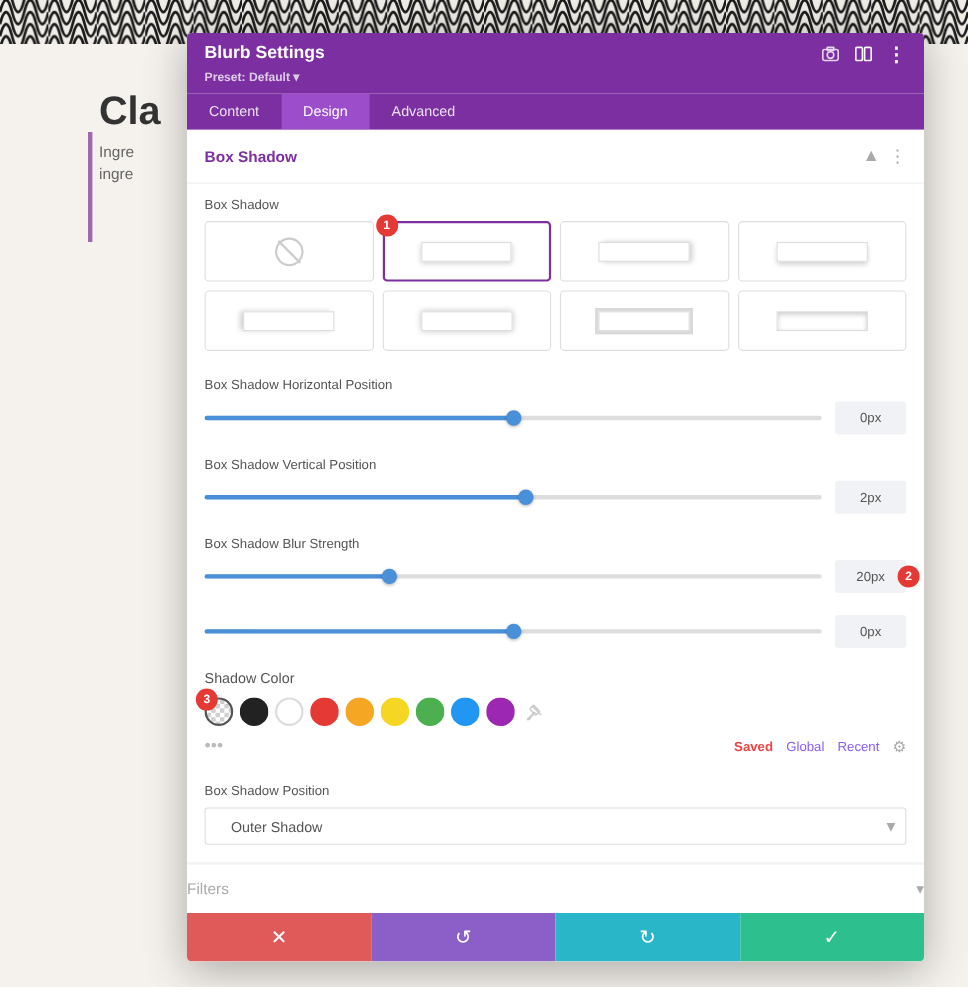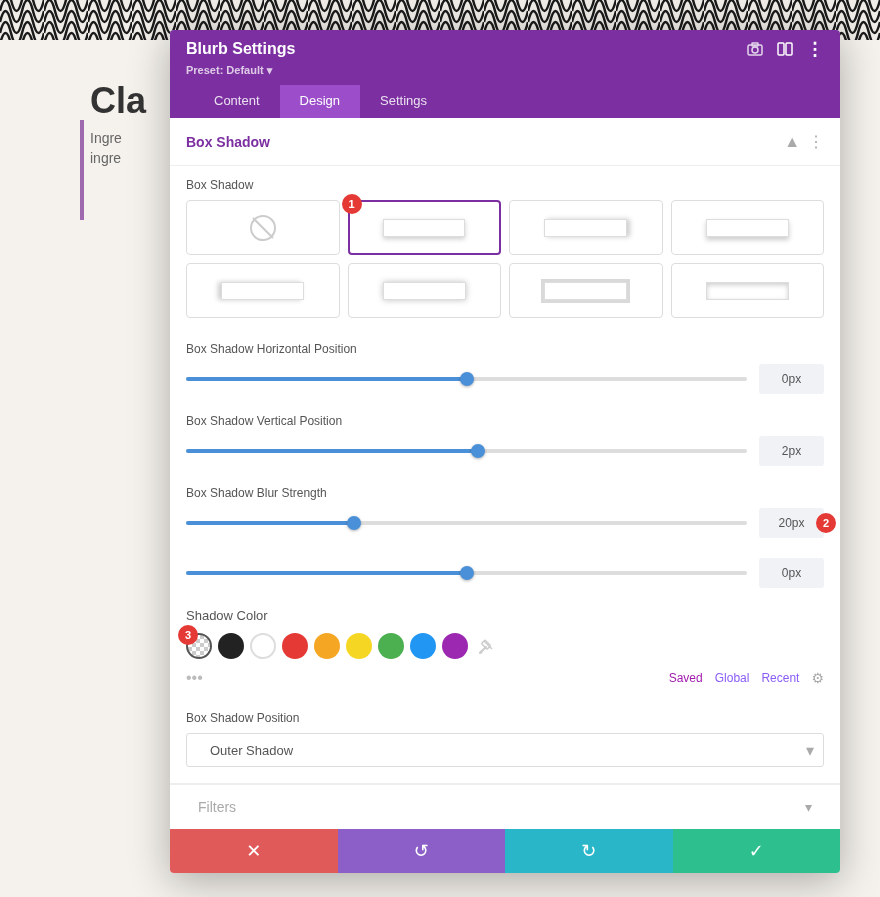--- a/index.html
+++ b/index.html
@@ -99,21 +99,20 @@
       font-size: 11px;
       color: rgba(255,255,255,0.75);
       margin-bottom: 8px;
       font-weight: bold;
     }
 
     
     .modal-tabs {
       display: flex;
       background: #7b2fa0;
-      padding-left: 24px;
     }
 
     .tab {
       padding: 8px 20px;
       font-size: 13px;
       color: rgba(255,255,255,0.85);
       cursor: pointer;
       border-bottom: 2px solid transparent;
     }
 
@@ -420,22 +419,22 @@
       margin-top: 4px;
       font-size: 12px;
     }
 
     .color-tab {
       color: #8b5cf6;
       cursor: pointer;
     }
 
     .color-tab.active {
-      color: #a21caf;
-      font-weight: 400;
+      color: #ef4444;
+      font-weight: 700;
     }
 
     .color-tab-gear {
       color: #aaa;
       cursor: pointer;
       font-size: 14px;
     }
 
     
     .position-section {
@@ -477,21 +476,21 @@
     
     .collapse-section {
       border-top: 1px solid #eee;
       background: white;
     }
 
     .collapse-header {
       display: flex;
       align-items: center;
       justify-content: space-between;
-      padding: 14px 28px;
+      padding: 14px 0;
       cursor: pointer;
     }
 
     .collapse-title {
       font-size: 14px;
       color: #aaa;
     }
 
     .collapse-icon {
       color: #aaa;
@@ -581,21 +580,21 @@
         </span>
         <span class="header-icon" style="font-size:18px;color:white;font-weight:700;">⋮</span>
       </div>
     </div>
     <div class="modal-preset">Preset: Default ▾</div>
   </div>
 
   <div class="modal-tabs">
     <div class="tab">Content</div>
     <div class="tab active">Design</div>
-    <div class="tab">Settings</div>
+    <div class="tab">Advanced</div>
   </div>
 
   <div class="modal-body">
 
     <div class="section">
       <div class="section-header">
         <span class="section-title">Box Shadow</span>
         <div class="section-controls">
           <span class="section-icon">▲</span>
           <span class="section-icon">⋮</span>

